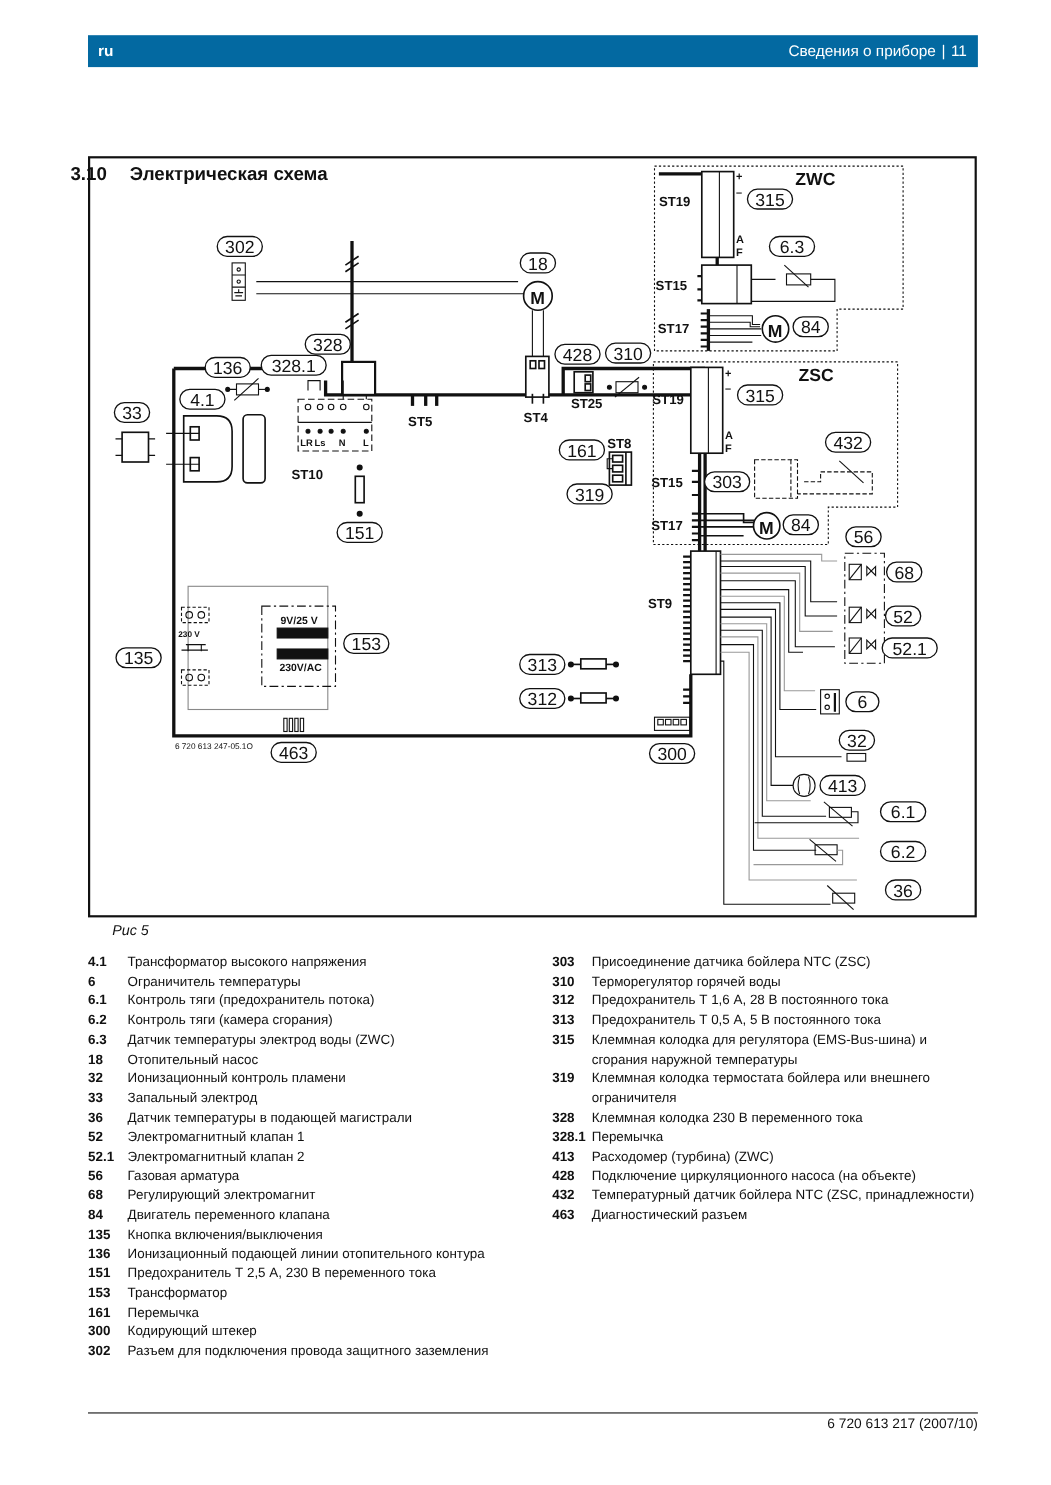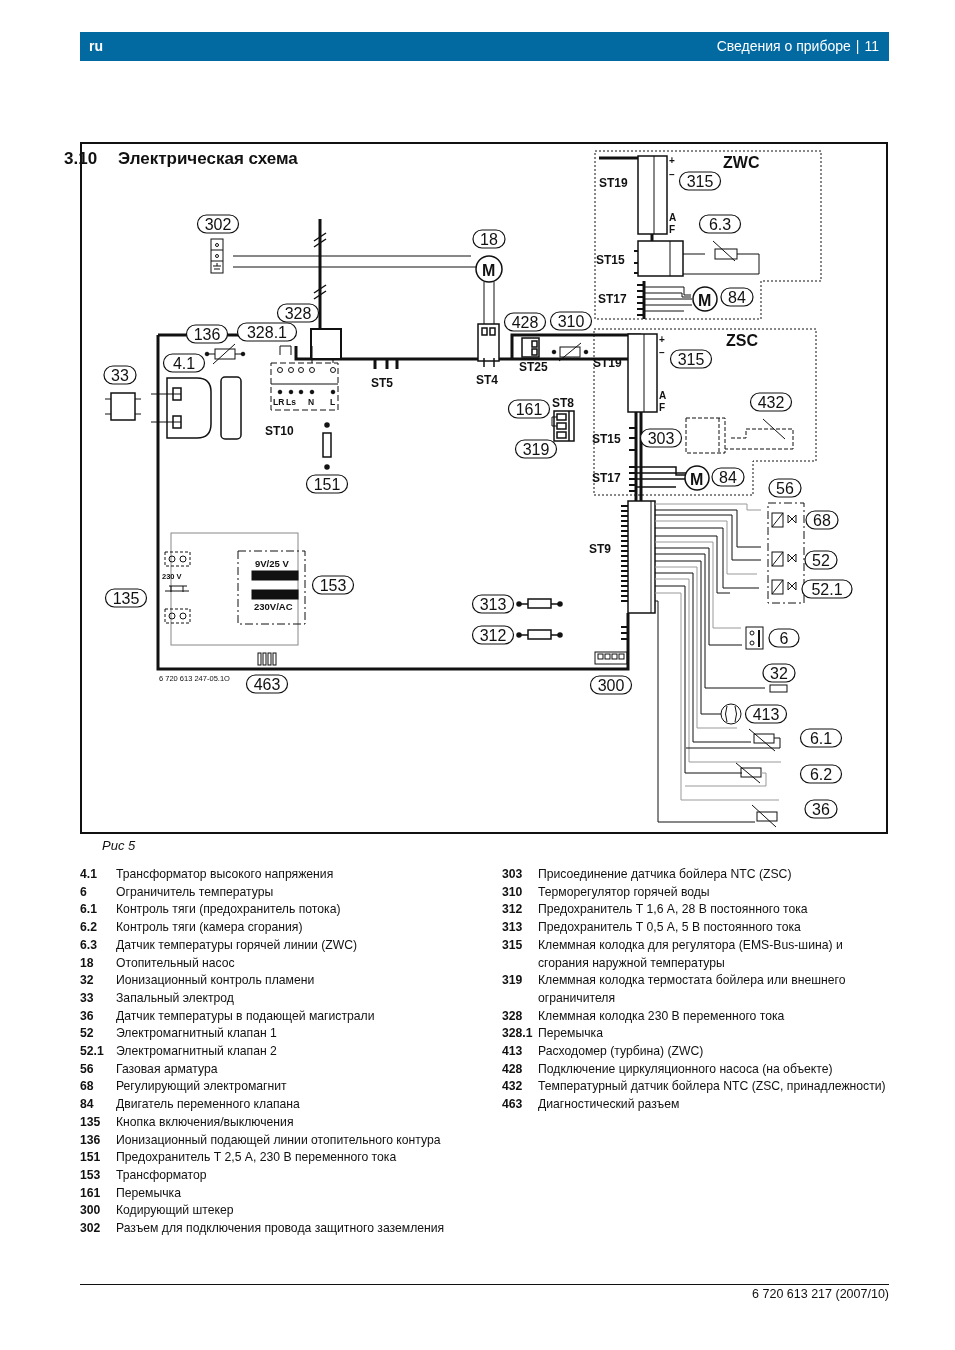--- a/index.html
+++ b/index.html
@@ -501,21 +501,21 @@
     <div class="legend-row">
       <span class="legend-num">6.1</span>
       <span class="legend-text">Контроль тяги (предохранитель потока)</span>
     </div>
     <div class="legend-row">
       <span class="legend-num">6.2</span>
       <span class="legend-text">Контроль тяги (камера сгорания)</span>
     </div>
     <div class="legend-row">
       <span class="legend-num">6.3</span>
-      <span class="legend-text">Датчик температуры горячей линии (ZWC)</span>
+      <span class="legend-text">Датчик температуры электрод воды (ZWC)</span>
     </div>
     <div class="legend-row">
       <span class="legend-num">18</span>
       <span class="legend-text">Отопительный насос</span>
     </div>
     <div class="legend-row">
       <span class="legend-num">32</span>
       <span class="legend-text">Ионизационный контроль пламени</span>
     </div>
     <div class="legend-row">

